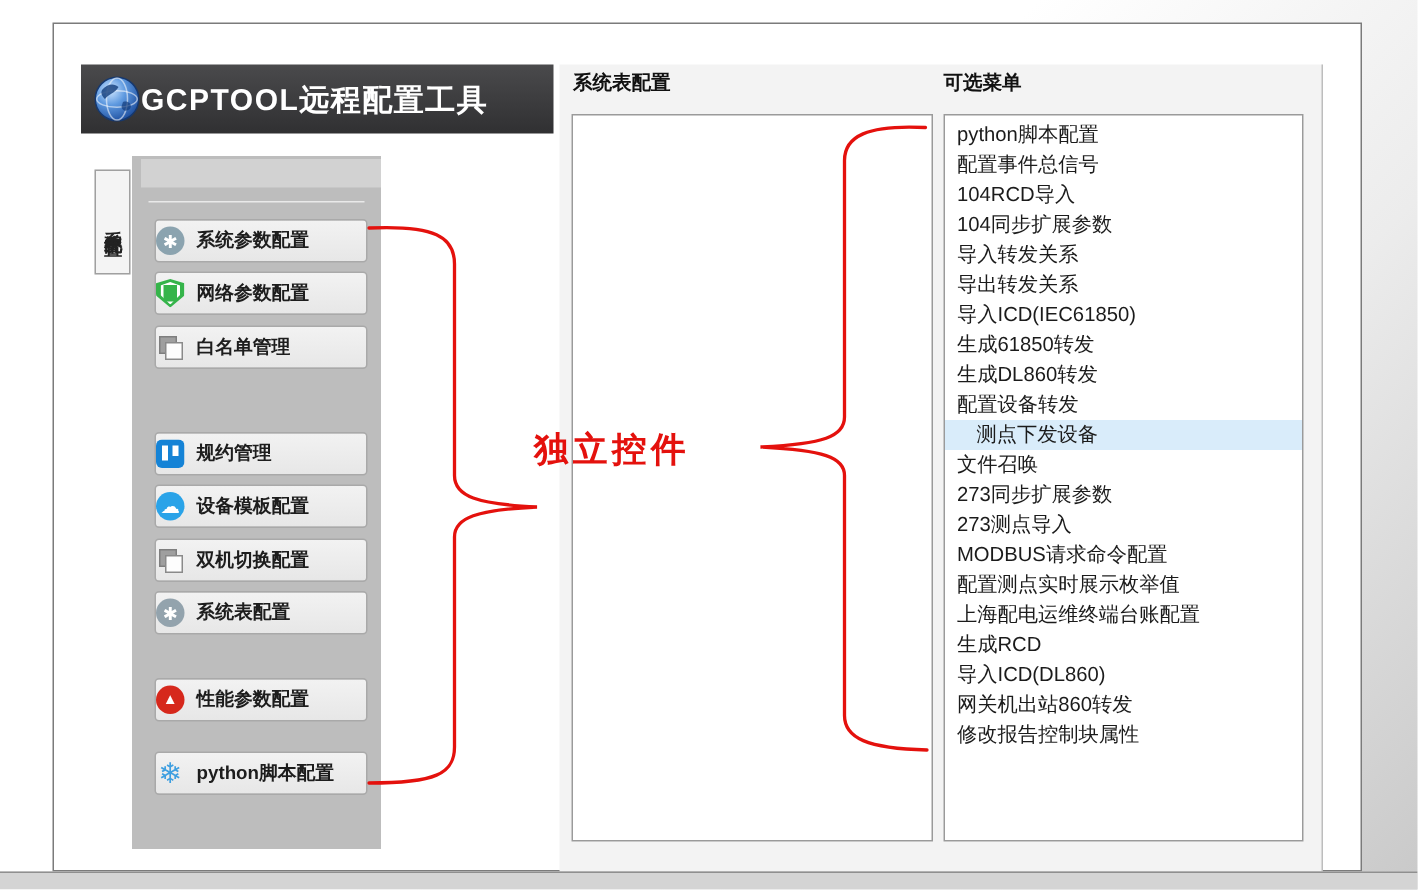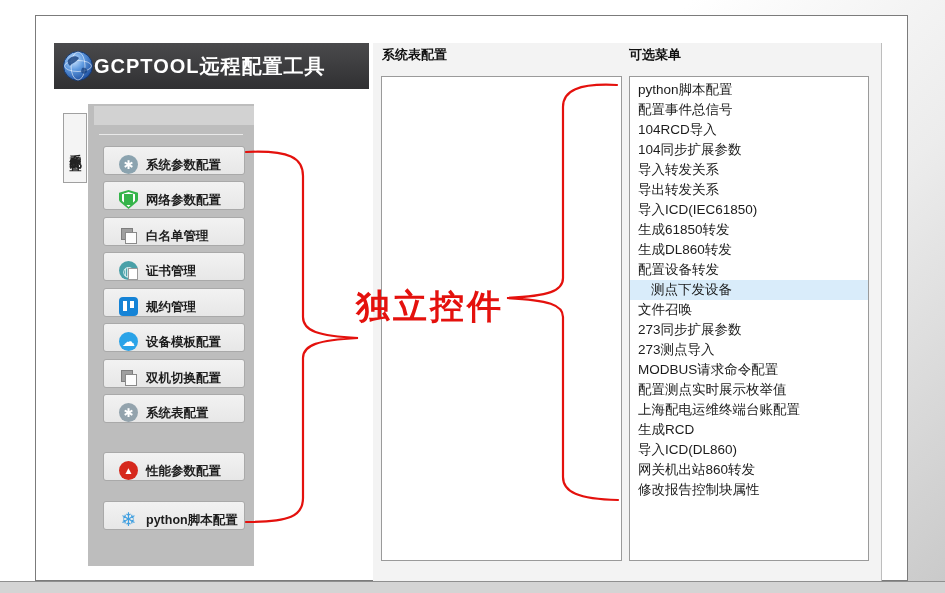--- a/index.html
+++ b/index.html
@@ -25,21 +25,21 @@
     background:#f4f4f4; border:1px solid #a0a0a0; display:flex; align-items:center; justify-content:center;
     font-size:12px; color:#222; font-weight:bold;
     writing-mode:vertical-rl; text-orientation:upright; letter-spacing:2px; }
 
   .sidebar { position:absolute; left:52px; top:88px; width:166px; height:462px; background:#bdbdbd; }
   .sidebar-topbar { position:absolute; left:6px; top:2px; width:160px; height:19px; background:#d2d2d2; }
   .sidebar-sep { position:absolute; left:11px; top:30px; width:144px; height:1px; background:#e9e9e9; }
 
   .side-btn { position:absolute; left:15px; width:142px; height:29px;
     background:linear-gradient(#f2f2f2,#e7e7e7); border:1px solid #a9a9a9; border-radius:3px;
-    display:flex; align-items:flex-end; gap:8px; padding:0 15px; cursor:pointer; }
+    display:flex; align-items:center; gap:8px; padding:0 0; cursor:pointer; }
   .side-btn .btn-label { font-size:12.5px; font-weight:bold; color:#1d1d1d; white-space:nowrap; }
 
   .icon { width:19px; height:19px; flex:0 0 auto; position:relative;
     display:flex; align-items:center; justify-content:center; }
   .ic-circle { border-radius:50%; color:#fff; }
   .ic-gear-teal { background:#8ba3af; } .ic-gear-teal::before { content:"✱"; font-size:12px; }
   .ic-gear-gray { background:#93a3ad; } .ic-gear-gray::before { content:"✱"; font-size:12px; }
   .ic-shield { background:#35b44a; border-radius:3px 3px 50% 50%;
     clip-path:polygon(50% 0,100% 15%,100% 58%,50% 100%,0 58%,0 15%); }
   .ic-shield::before { content:""; width:9px; height:11px; border:2px solid #fff;
@@ -72,21 +72,21 @@
   .listbox.left  { left:345px; width:241px; }
   .listbox.right { left:593px; width:240px; padding-top:3px; }
   .list-item { height:20px; line-height:20px; font-size:13.5px; color:#1b1b1b;
     padding-left:8px; white-space:nowrap; cursor:default; }
   .list-item.selected { background:#d9ecfa;padding-left:21px; }
 
   .annotation-overlay { position:absolute; left:0; top:0; width:945px; height:593px;
     pointer-events:none; color:var(--accent-red,#e4110d); }
   .annotation-overlay svg { position:absolute; left:0; top:0; }
   .annotation-overlay path { fill:none; stroke:currentColor; stroke-width:2.2; stroke-linecap:round; }
-  .annotation-text { position:absolute; left:356px; top:284px; font-size:34px; font-weight:bold;
+  .annotation-text { position:absolute; left:356px; top:284px; font-size:23px; font-weight:bold;
     color:var(--accent-red,#e4110d); letter-spacing:3px; white-space:nowrap; }
 </style>
 </head>
 <body>
 
 <div class="window">
 
   <div class="content-area"></div>
 
   <div class="titlebar">
@@ -117,24 +117,20 @@
       <span class="icon ic-circle ic-gear-teal"></span>
       <span class="btn-label">系统参数配置</span>
     </div>
     <div class="side-btn" style="top:77px">
       <span class="icon ic-shield"></span>
       <span class="btn-label">网络参数配置</span>
     </div>
     <div class="side-btn" style="top:113px">
       <span class="icon ic-squares"></span>
       <span class="btn-label">白名单管理</span>
-    </div>
-    <div class="side-btn" style="top:148px">
-      <span class="icon ic-circle ic-cert"></span>
-      <span class="btn-label">证书管理</span>
     </div>
     <div class="side-btn" style="top:184px">
       <span class="icon ic-protocol"></span>
       <span class="btn-label">规约管理</span>
     </div>
     <div class="side-btn" style="top:219px">
       <span class="icon ic-circle ic-cloud"></span>
       <span class="btn-label">设备模板配置</span>
     </div>
     <div class="side-btn" style="top:255px">

